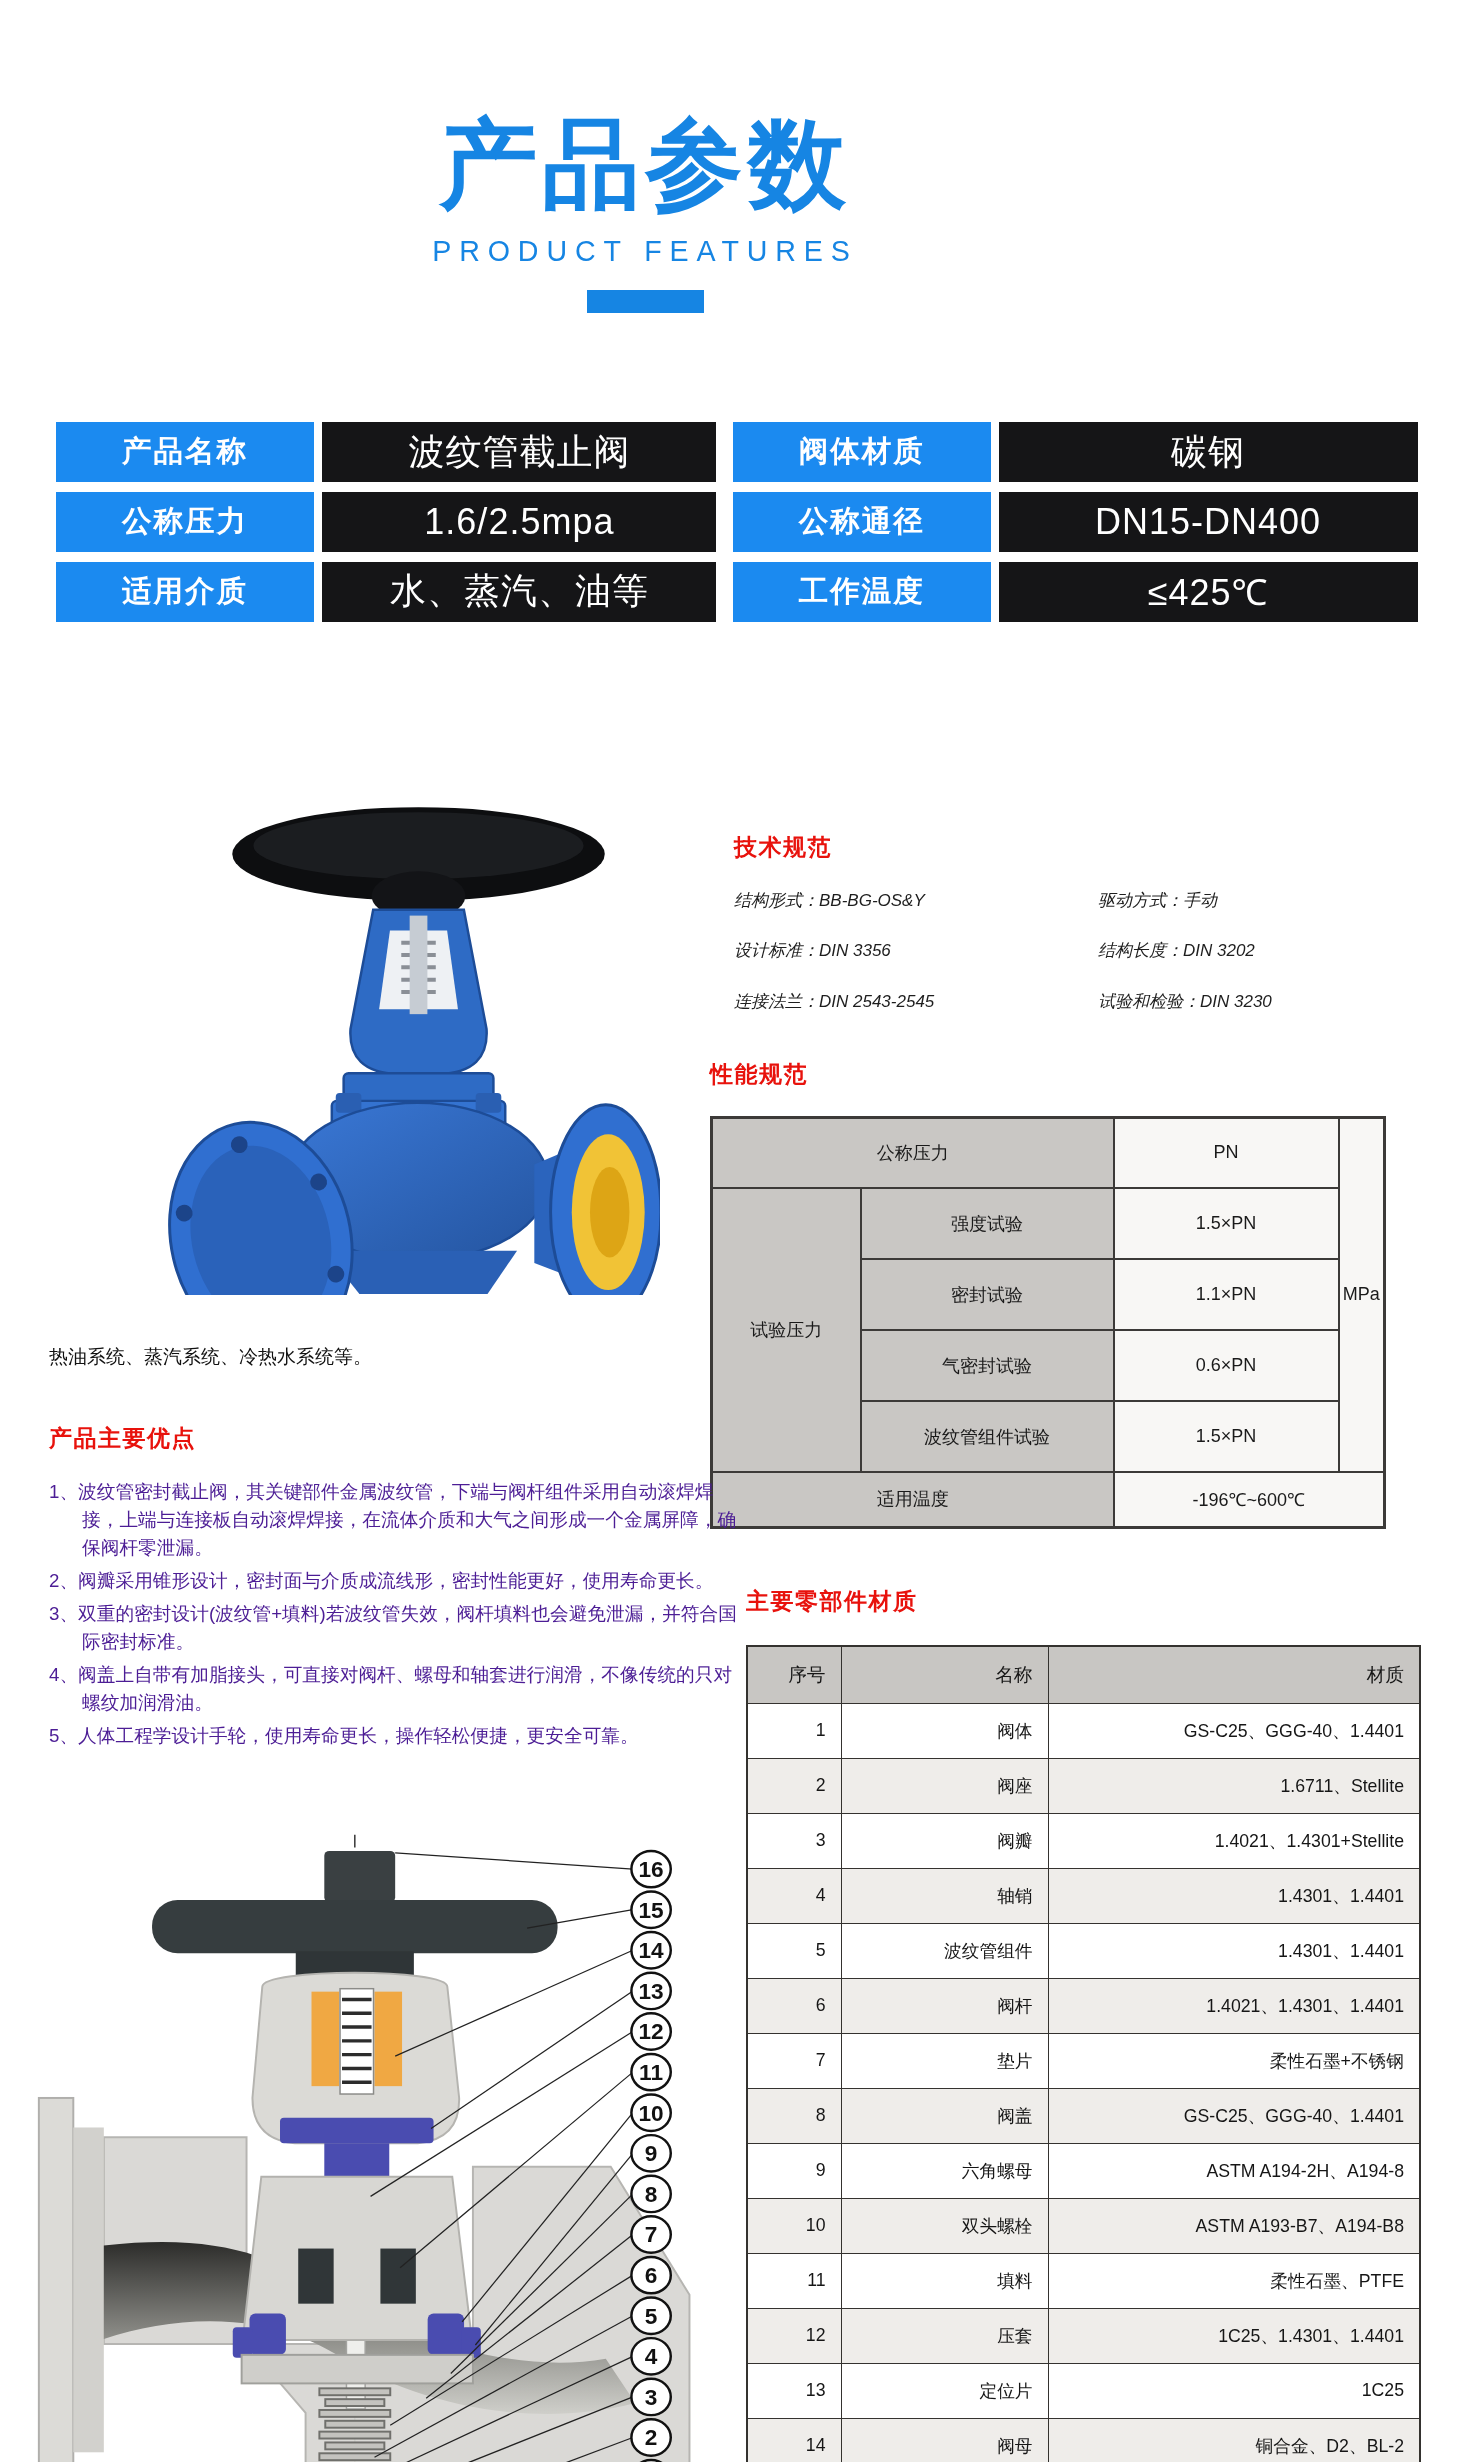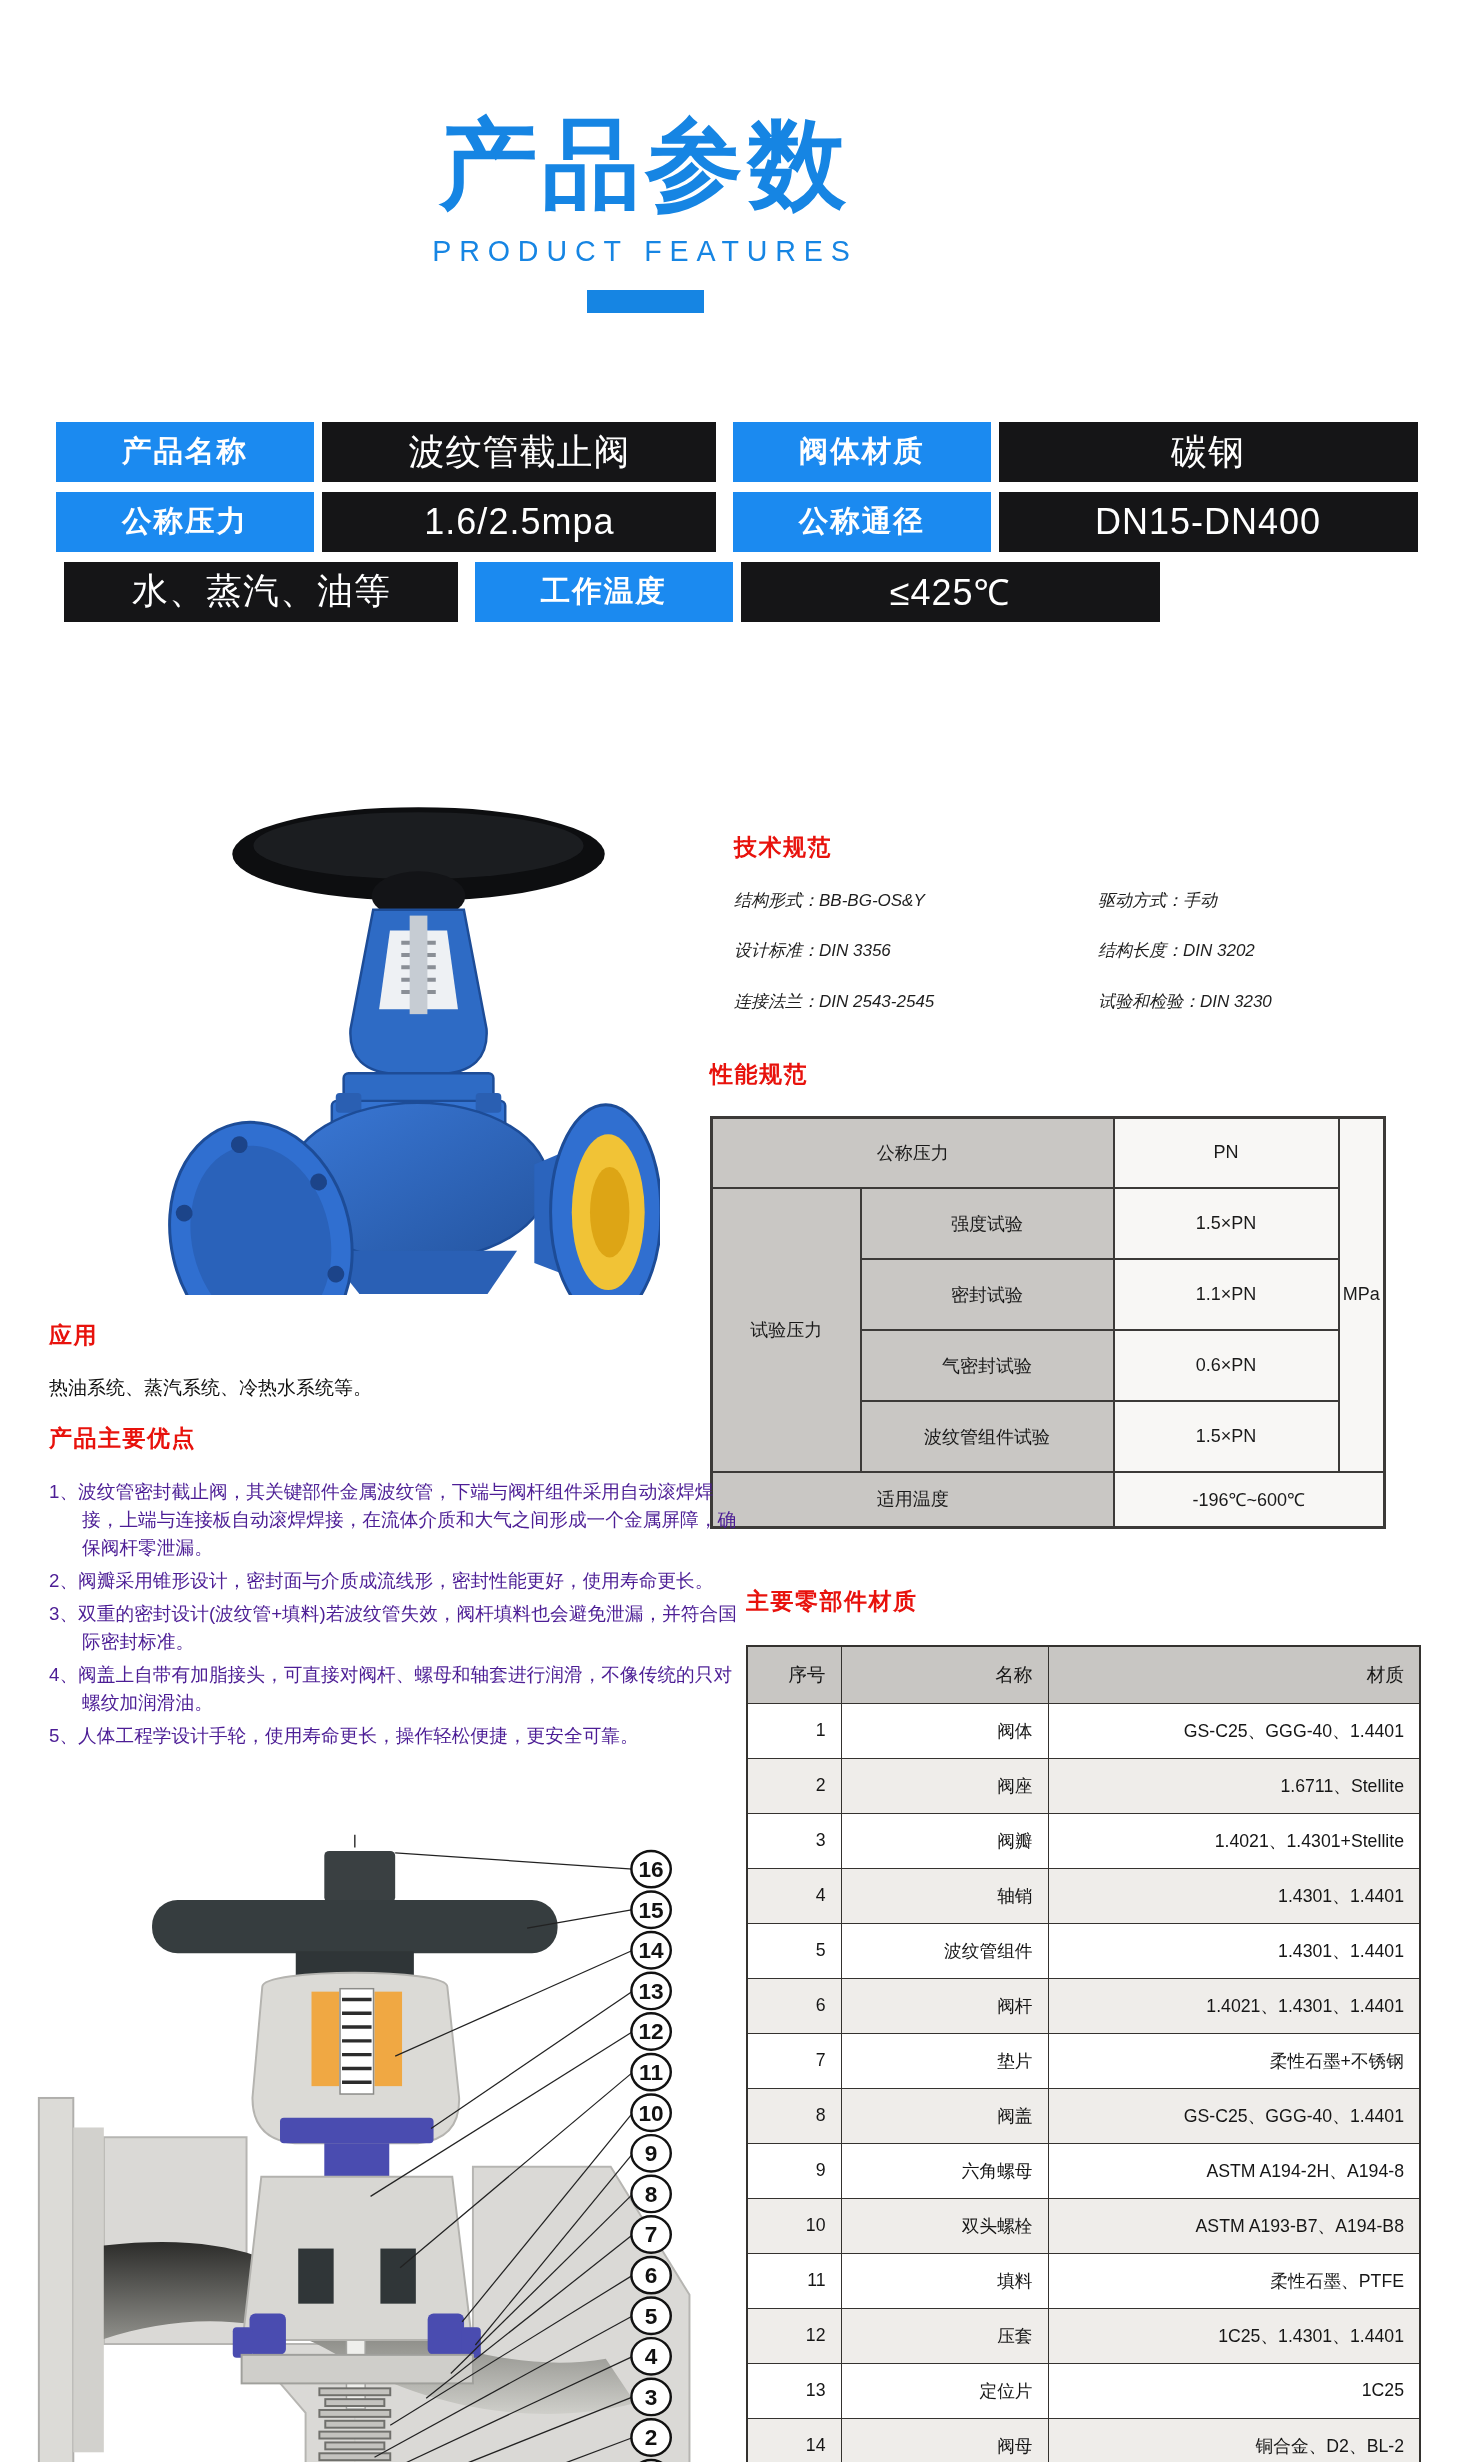--- a/index.html
+++ b/index.html
@@ -76,20 +76,21 @@
       <div class="spec-cell blue">阀体材质</div>
       <div class="spec-cell dark d2">碳钢</div>
     </div>
     <div class="spec-row">
       <div class="spec-cell blue">公称压力</div>
       <div class="spec-cell dark d1">1.6/2.5mpa</div>
       <div class="spec-cell blue">公称通径</div>
       <div class="spec-cell dark d2">DN15-DN400</div>
     </div>
     <div class="spec-row">
+      <div class="spec-cell blue">适用介质</div>
       <div class="spec-cell dark d1">水、蒸汽、油等</div>
       <div class="spec-cell blue">工作温度</div>
       <div class="spec-cell dark d2">≤425℃</div>
     </div>
   </div>
 
 <div class="photo">
   <svg viewBox="0 0 1110 1100" width="547" height="542">
     <defs>
       <linearGradient id="blueBody" x1="0" y1="0" x2="1" y2="1">
@@ -180,21 +181,20 @@
     </tr>
     <tr class="short">
       <td class="gray" colspan="2">适用温度</td>
       <td class="val" colspan="2">-196℃~600℃</td>
     </tr>
   </tbody>
     </table>
 </div>
 
 <div class="application">
-  <div class="sec-title">应用</div>
   <div class="app-text">热油系统、蒸汽系统、冷热水系统等。</div>
 </div>
 
 <div class="advantages">
   <div class="sec-title">产品主要优点</div>
   <div class="adv-list">
       <div class="adv-item">1、波纹管密封截止阀，其关键部件金属波纹管，下端与阀杆组件采用自动滚焊焊接，上端与连接板自动滚焊焊接，在流体介质和大气之间形成一个金属屏障，确保阀杆零泄漏。</div>
       <div class="adv-item">2、阀瓣采用锥形设计，密封面与介质成流线形，密封性能更好，使用寿命更长。</div>
       <div class="adv-item">3、双重的密封设计(波纹管+填料)若波纹管失效，阀杆填料也会避免泄漏，并符合国际密封标准。</div>
       <div class="adv-item">4、阀盖上自带有加脂接头，可直接对阀杆、螺母和轴套进行润滑，不像传统的只对螺纹加润滑油。</div>

